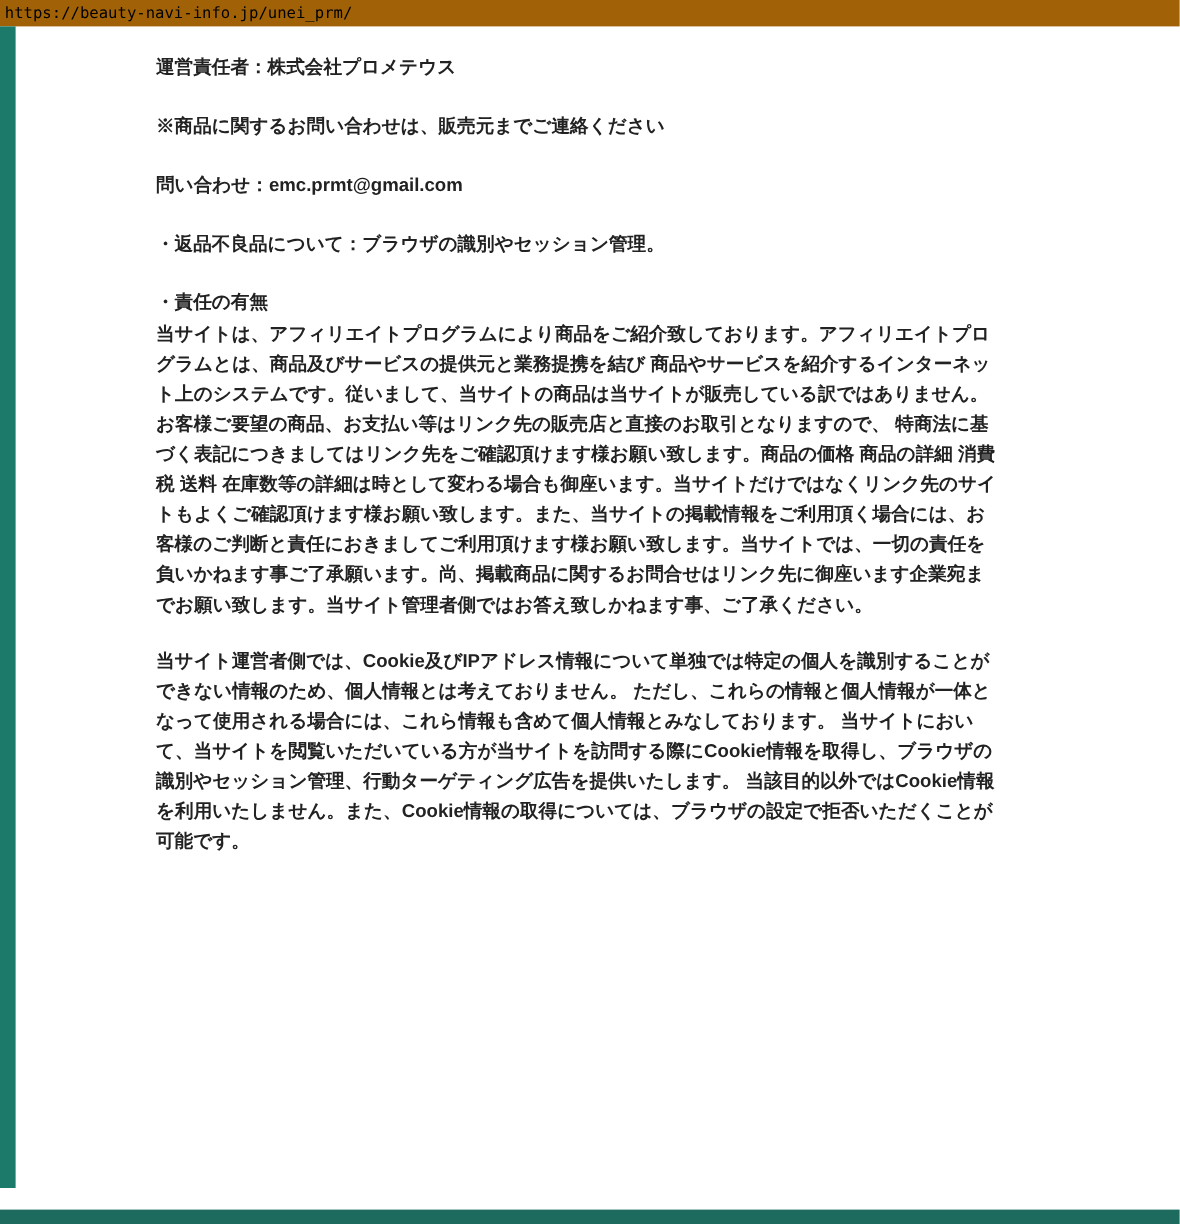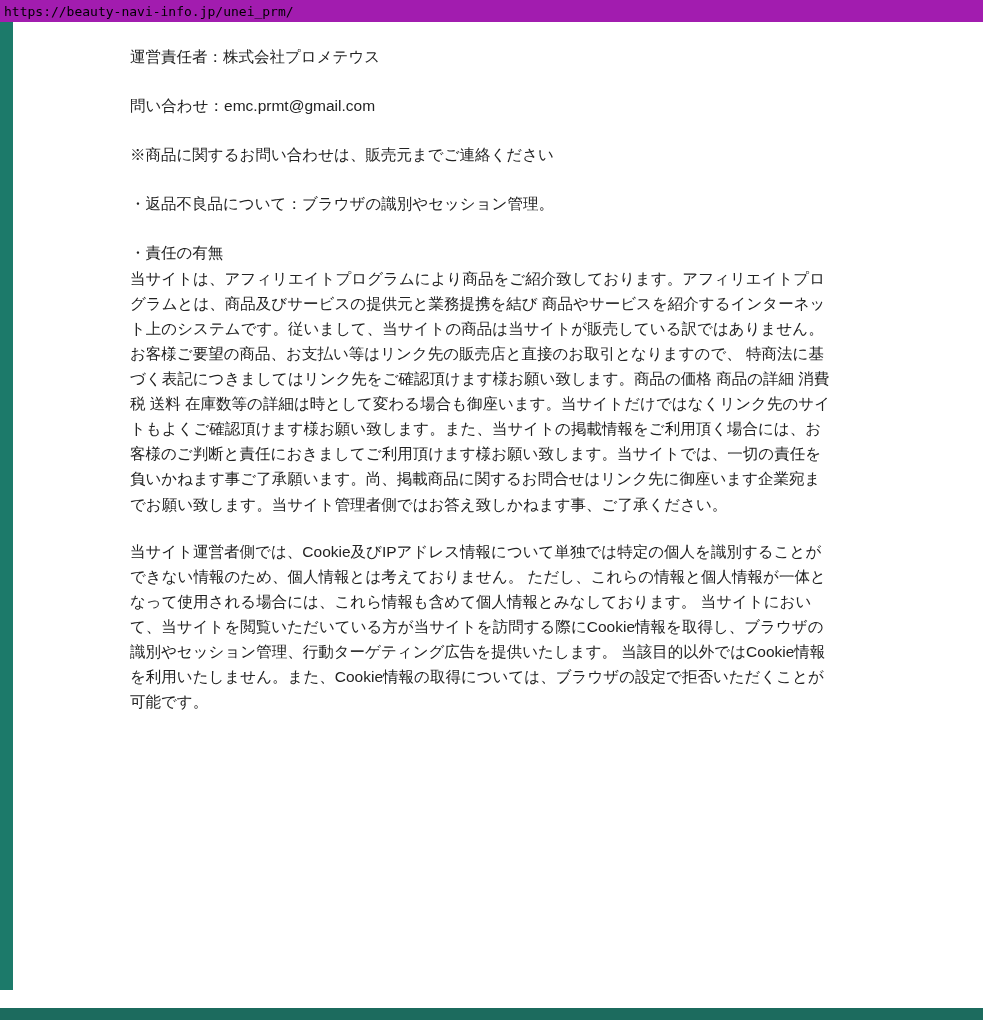--- a/index.html
+++ b/index.html
@@ -14,21 +14,21 @@
     font-family: "Liberation Sans", sans-serif;
     overflow: hidden;
   }
   
   .url-bar {
     position: absolute;
     top: 0;
     left: 0;
     width: 983px;
     height: 22px;
-    background: #a21caf;
+    background: #a16207;
     display: flex;
     align-items: center;
     box-sizing: border-box;
     padding-left: 4px;
   }
   .url-text {
     font-family: "DejaVu Sans Mono", monospace;
     font-size: 13px;
     color: #000000;
     letter-spacing: 0px;
@@ -73,20 +73,21 @@
     position: absolute;
     left: 130px;
     top: 44px;
     width: 718px;
   }
   .content p {
     margin: 0 16px 0 0;
     font-size: 15.5px;
     line-height: 1.62;
     color: #222222;
+    font-weight: bold;
   }
   .spaced-line {
     margin-bottom: 24px !important;
   }
   .para-block {
     margin-bottom: 22px !important;
   }
   .tight-heading {
     margin-bottom: 0 !important;
   }
@@ -100,22 +101,22 @@
 <div class="url-bar">
   <span class="url-text">https://beauty-navi-info.jp/unei_prm/</span>
 </div>
 
 <div class="left-strip"></div>
 <div class="left-strip-lower"></div>
 
 <div class="content">
 
   <p class="spaced-line">運営責任者：株式会社プロメテウス</p>
+  <p class="spaced-line">※商品に関するお問い合わせは、販売元までご連絡ください</p>
   <p class="spaced-line">問い合わせ：emc.prmt@gmail.com</p>
-  <p class="spaced-line">※商品に関するお問い合わせは、販売元までご連絡ください</p>
   <p class="spaced-line">・返品不良品について：ブラウザの識別やセッション管理。</p>
 
 
   <p class="tight-heading">・責任の有無</p>
   <p class="body-block">当サイトは、アフィリエイトプログラムにより商品をご紹介致しております。アフィリエイトプログラムとは、商品及びサービスの提供元と業務提携を結び 商品やサービスを紹介するインターネット上のシステムです。従いまして、当サイトの商品は当サイトが販売している訳ではありません。お客様ご要望の商品、お支払い等はリンク先の販売店と直接のお取引となりますので、 特商法に基づく表記につきましてはリンク先をご確認頂けます様お願い致します。商品の価格 商品の詳細 消費税 送料 在庫数等の詳細は時として変わる場合も御座います。当サイトだけではなくリンク先のサイトもよくご確認頂けます様お願い致します。また、当サイトの掲載情報をご利用頂く場合には、お客様のご判断と責任におきましてご利用頂けます様お願い致します。当サイトでは、一切の責任を負いかねます事ご了承願います。尚、掲載商品に関するお問合せはリンク先に御座います企業宛までお願い致します。当サイト管理者側ではお答え致しかねます事、ご了承ください。</p>
 
   <p class="body-block">当サイト運営者側では、Cookie及びIPアドレス情報について単独では特定の個人を識別することができない情報のため、個人情報とは考えておりません。 ただし、これらの情報と個人情報が一体となって使用される場合には、これら情報も含めて個人情報とみなしております。 当サイトにおいて、当サイトを閲覧いただいている方が当サイトを訪問する際にCookie情報を取得し、ブラウザの識別やセッション管理、行動ターゲティング広告を提供いたします。 当該目的以外ではCookie情報を利用いたしません。また、Cookie情報の取得については、ブラウザの設定で拒否いただくことが可能です。</p>
 
 </div>
 

